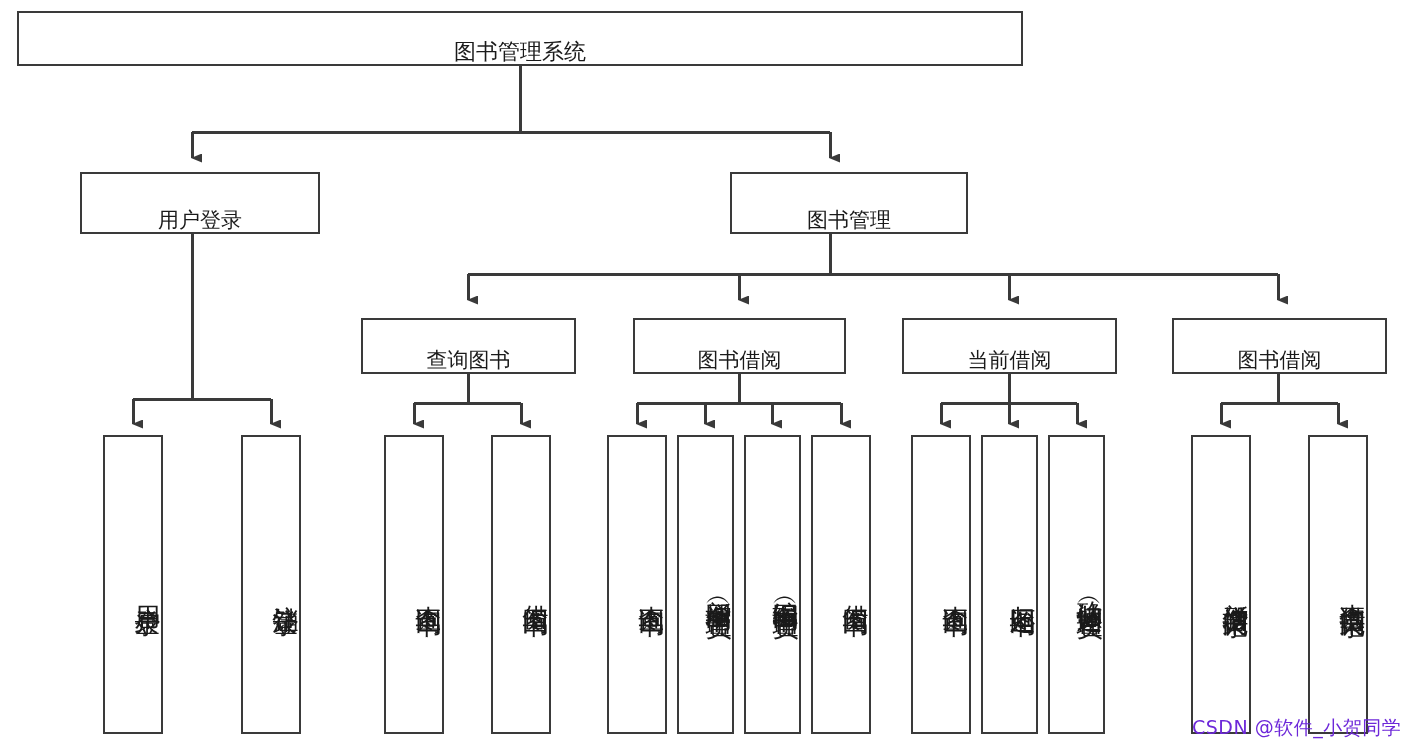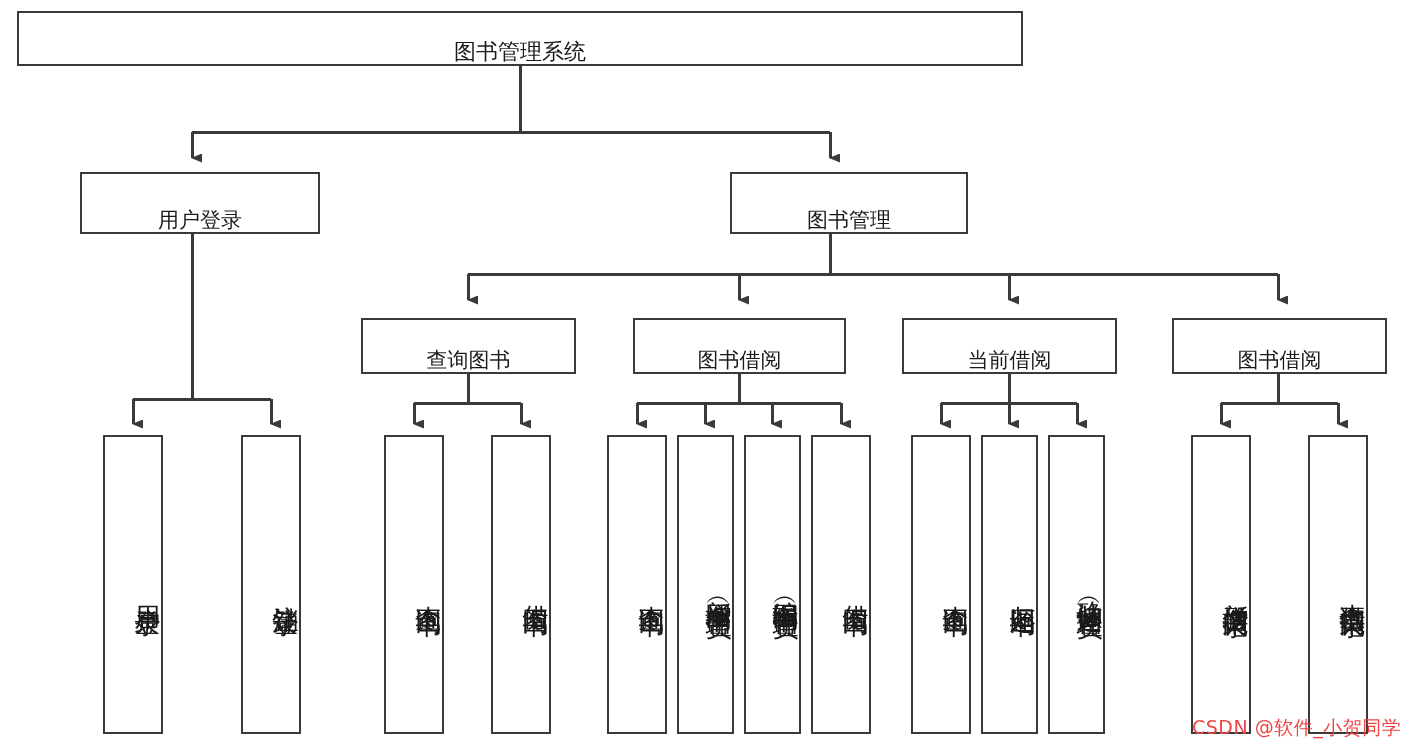--- a/index.html
+++ b/index.html
@@ -31,21 +31,21 @@
     text-orientation:upright;
     align-items:flex-start;
     justify-content:center;
     padding-top:8px;
     letter-spacing:2px;
     line-height:1.05;
   }
   .node-label{display:block;}
   .watermark{
     position:absolute;
-    color:#ef4444;
+    color:#6d28d9;
     font-size:19px;
     white-space:nowrap;
     letter-spacing:0.5px;
     pointer-events:none;
   }
 </style>
 </head>
 <body>
 
 <div id="diagram-root">

